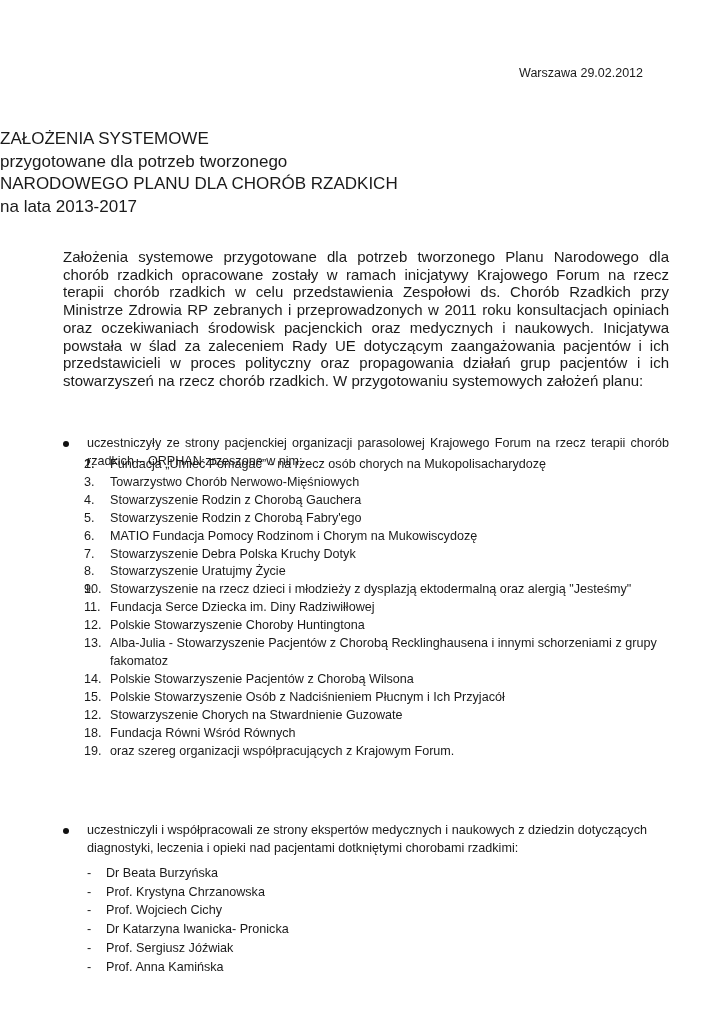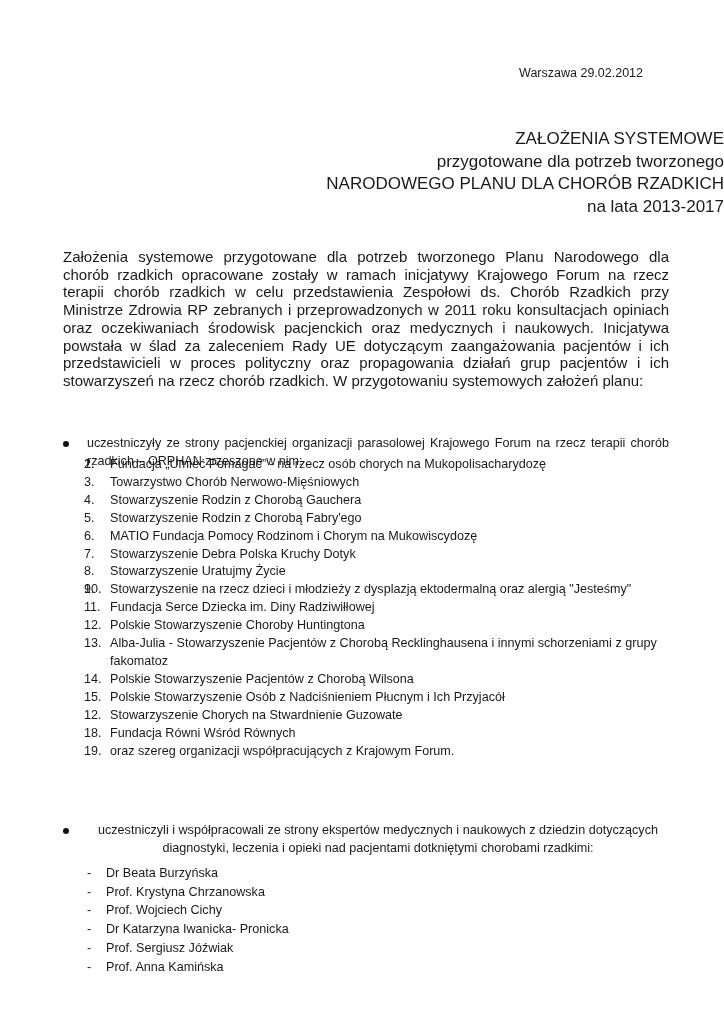--- a/index.html
+++ b/index.html
@@ -1,20 +1,20 @@
 <!DOCTYPE html>
 <html><head>
   <meta charset="utf-8">
   <style>
     html, body { margin: 0; padding: 0; background: #ffffff; }
     body { width: 724px; height: 1024px; position: relative; overflow: hidden;
            font-family: "Liberation Sans", "DejaVu Sans", sans-serif; color: #1a1a1a; }
     .page { position: absolute; left: 0; top: 0; width: 700px; height: 1024px; }
     .date { position: absolute; right: 57px; top: 66px; font-size: 12.5px; }
-    .title { position: absolute; left: 0; width: 724px; top: 128px; text-align: right;
+    .title { position: absolute; left: 0; width: 724px; top: 128px; text-align: left;
              font-size: 17px; line-height: 22.5px; }
     .title div { white-space: nowrap; }
     .intro { position: absolute; left: 63px; width: 606px; top: 248px; font-size: 15px;
              line-height: 17.7px; text-align: justify; }
     .bullet-block { position: absolute; left: 63px; width: 606px; font-size: 12.6px; line-height: 17.7px; }
     .bullet-row { position: relative; padding-left: 24px; text-align: justify; }
     .bullet-dot { position: absolute; left: 0px; top: 6px; width: 6px; height: 6px; border-radius: 50%; background: #111; }
     .olist { position: absolute; left: 84px; width: 585px; font-size: 12.6px; line-height: 17.9px; }
     .olist .item { position: relative; padding-left: 26px; }
     .olist .num { position: absolute; left: 0; top: 0; }
@@ -60,21 +60,21 @@
     <div class="item"><span class="num">12.</span><span>Polskie Stowarzyszenie Choroby Huntingtona</span></div>
     <div class="item"><span class="num">13.</span><span>Alba-Julia - Stowarzyszenie Pacjentów z Chorobą Recklinghausena i innymi schorzeniami z grupy fakomatoz</span></div>
     <div class="item"><span class="num">14.</span><span>Polskie Stowarzyszenie Pacjentów z Chorobą Wilsona</span></div>
     <div class="item"><span class="num">15.</span><span>Polskie Stowarzyszenie Osób z Nadciśnieniem Płucnym i Ich Przyjacół</span></div>
     <div class="item"><span class="num">12.</span><span>Stowarzyszenie Chorych na Stwardnienie Guzowate</span></div>
     <div class="item"><span class="num">18.</span><span>Fundacja Równi Wśród Równych</span></div>
     <div class="item"><span class="num">19.</span><span>oraz szereg organizacji współpracujących z Krajowym Forum.</span></div>
   </div>
 
   <div class="bullet-block" style="top:822px;">
-    <div class="bullet-row" style="text-align:center;">
+    <div class="bullet-row" style="text-align:left;">
       <span class="bullet-dot"></span>
       <span>uczestniczyli i współpracowali ze strony ekspertów medycznych i naukowych z dziedzin dotyczących diagnostyki, leczenia i opieki nad pacjentami dotkniętymi chorobami rzadkimi:</span>
     </div>
   </div>
 
   <div class="dlist" style="top:864px;">
     <div class="item"><span class="dash">-</span><span>Dr Beata Burzyńska</span></div>
     <div class="item"><span class="dash">-</span><span>Prof. Krystyna Chrzanowska</span></div>
     <div class="item"><span class="dash">-</span><span>Prof. Wojciech Cichy</span></div>
     <div class="item"><span class="dash">-</span><span>Dr Katarzyna Iwanicka- Pronicka</span></div>

